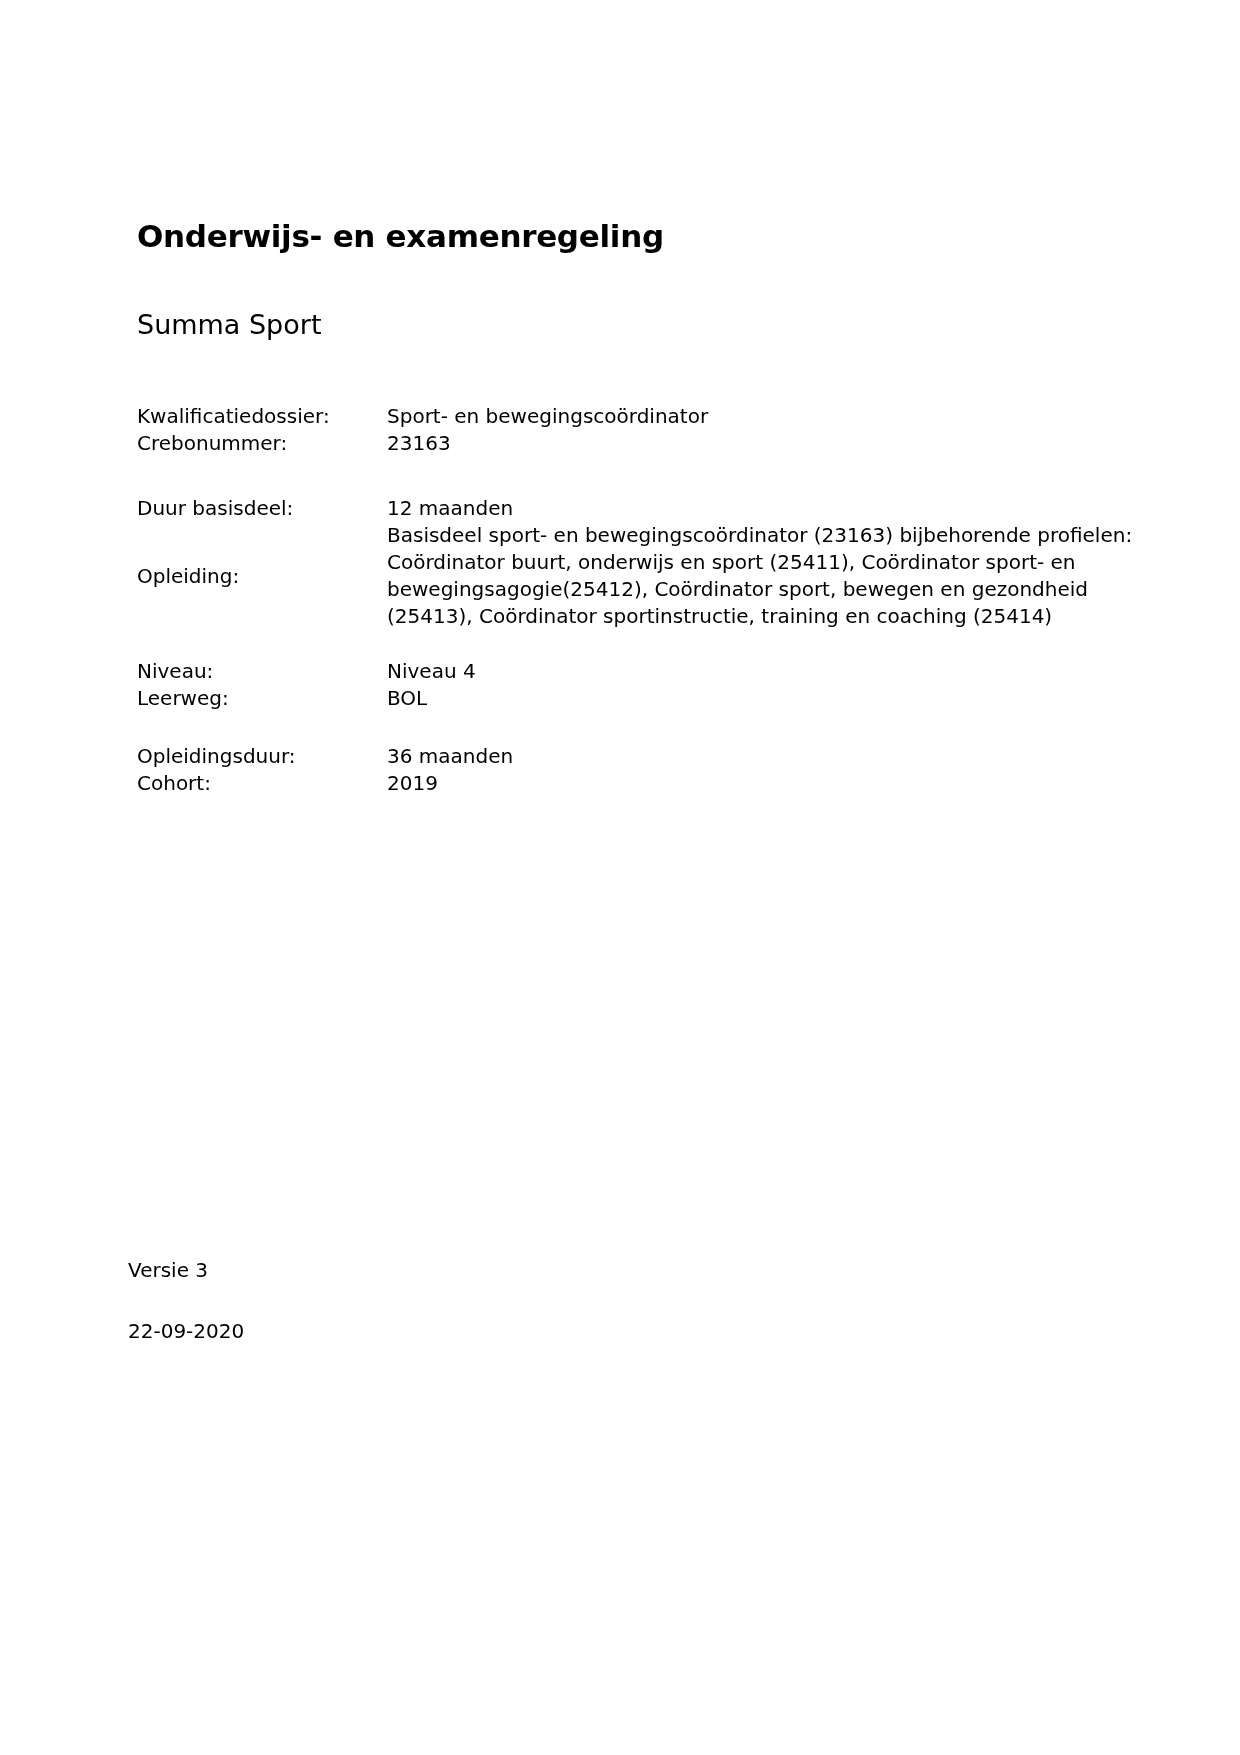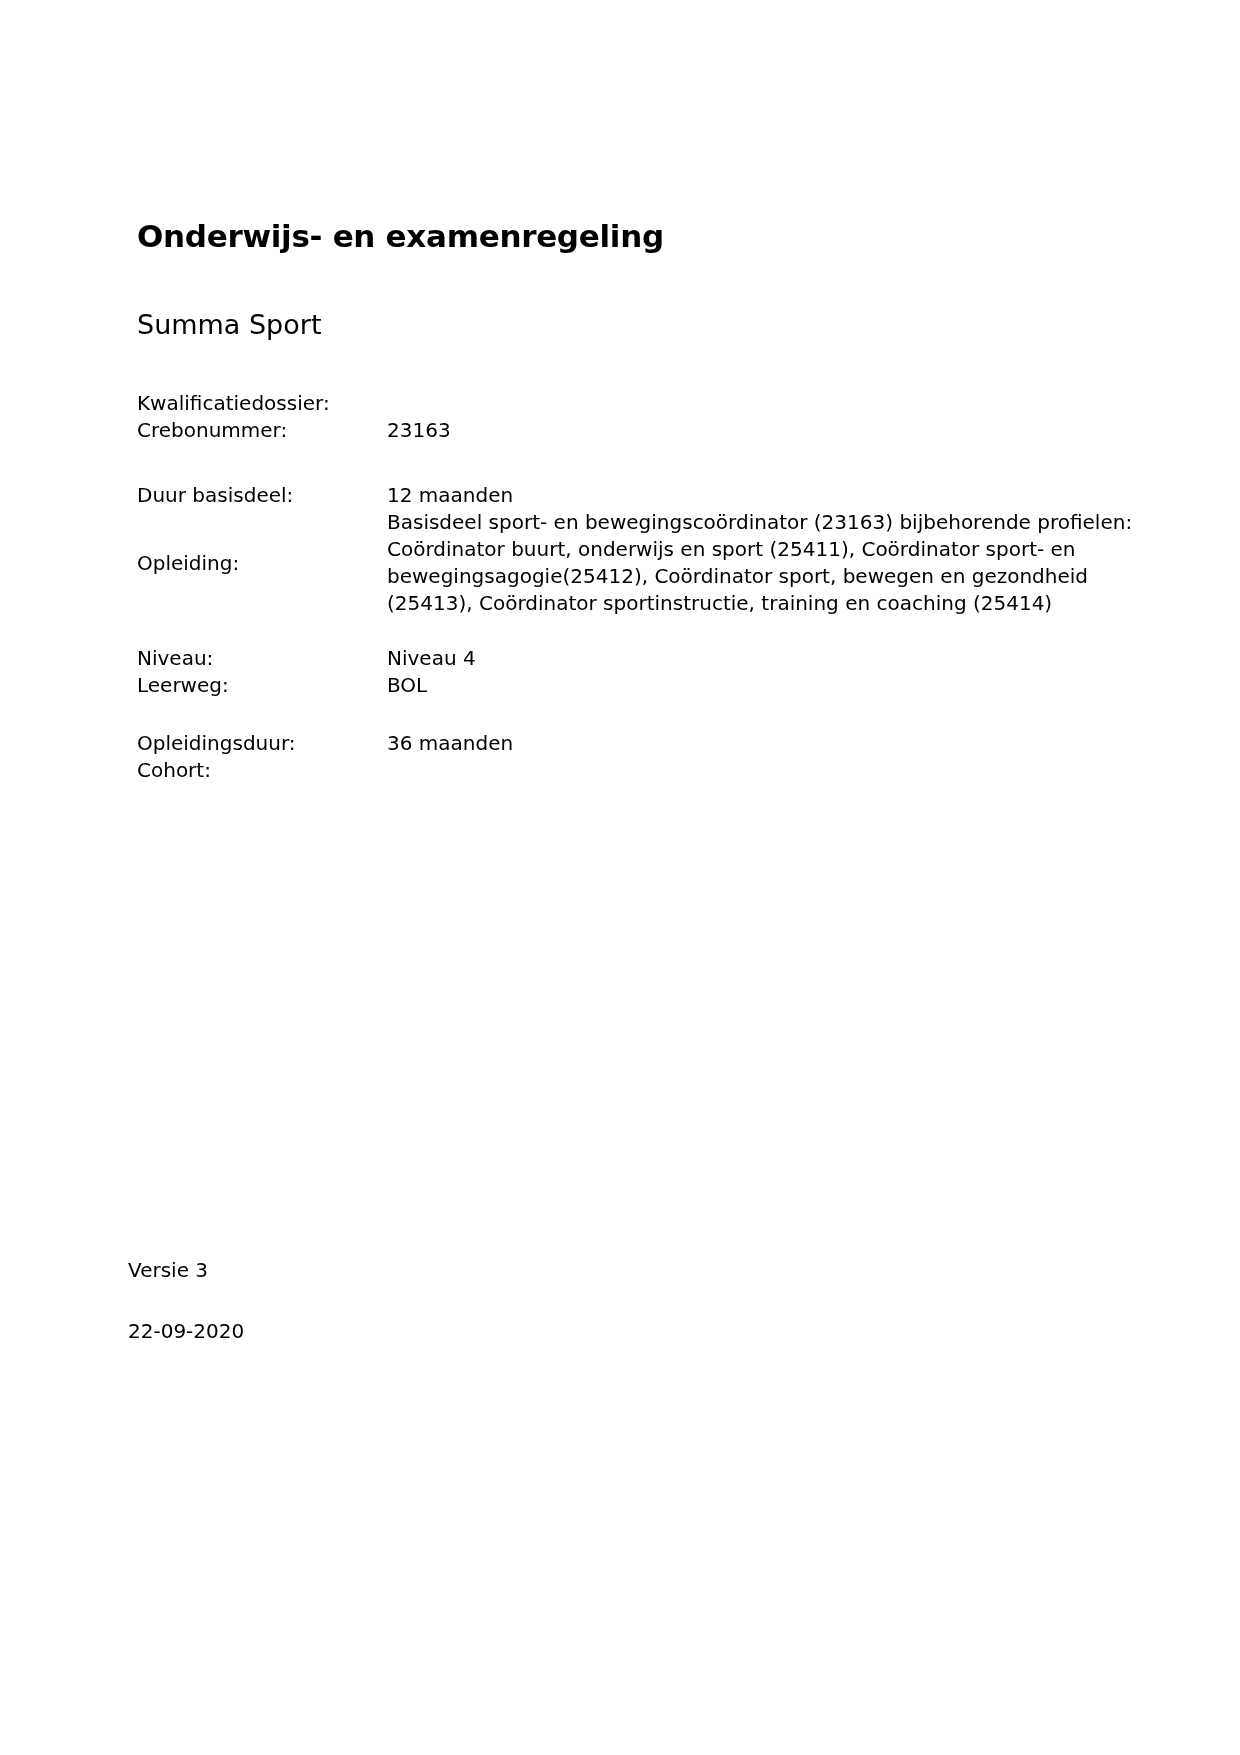--- a/index.html
+++ b/index.html
@@ -30,21 +30,21 @@
   .subtitle {
     position: absolute;
     left: 137px;
     top: 311px;
     font-size: 27px;
     line-height: 27px;
   }
   .info {
     position: absolute;
     left: 137px;
-    top: 390px;
+    top: 403px;
     width: 1015px;
     font-size: 20px;
     line-height: 27px;
   }
   .info .row {
     display: grid;
     grid-template-columns: 250px 765px;
   }
   .info .row .label {
     align-self: center;
@@ -69,20 +69,21 @@
 <div class="page">
 
   <h1 class="title">Onderwijs- en examenregeling</h1>
 
   <div class="subtitle">Summa Sport</div>
 
   <div class="info">
 
     <div class="row">
       <div class="label">Kwalificatiedossier:</div>
+      <div class="value">Sport- en bewegingscoördinator</div>
     </div>
 
     <div class="row">
       <div class="label">Crebonummer:</div>
       <div class="value">23163</div>
     </div>
 
     <div class="sp-a"></div>
 
     <div class="row">
@@ -109,20 +110,21 @@
 
     <div class="sp-c"></div>
 
     <div class="row">
       <div class="label">Opleidingsduur:</div>
       <div class="value">36 maanden</div>
     </div>
 
     <div class="row">
       <div class="label">Cohort:</div>
+      <div class="value">2019</div>
     </div>
 
   </div>
 
   <div class="footer">
     <div>Versie 3</div>
     <div class="date">22-09-2020</div>
   </div>
 
 </div>

